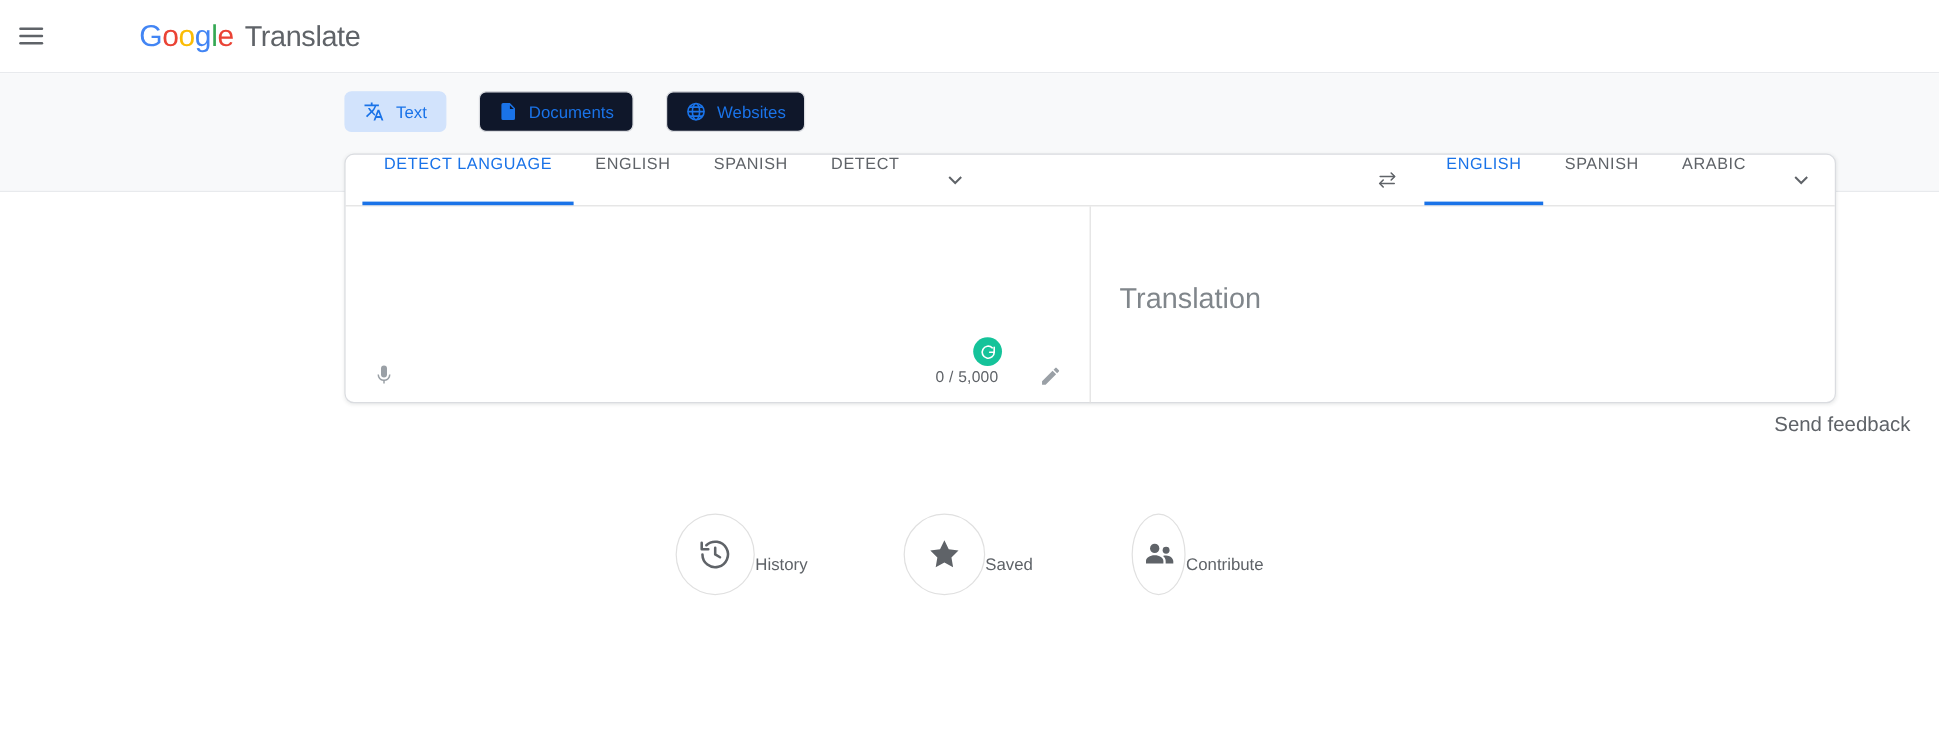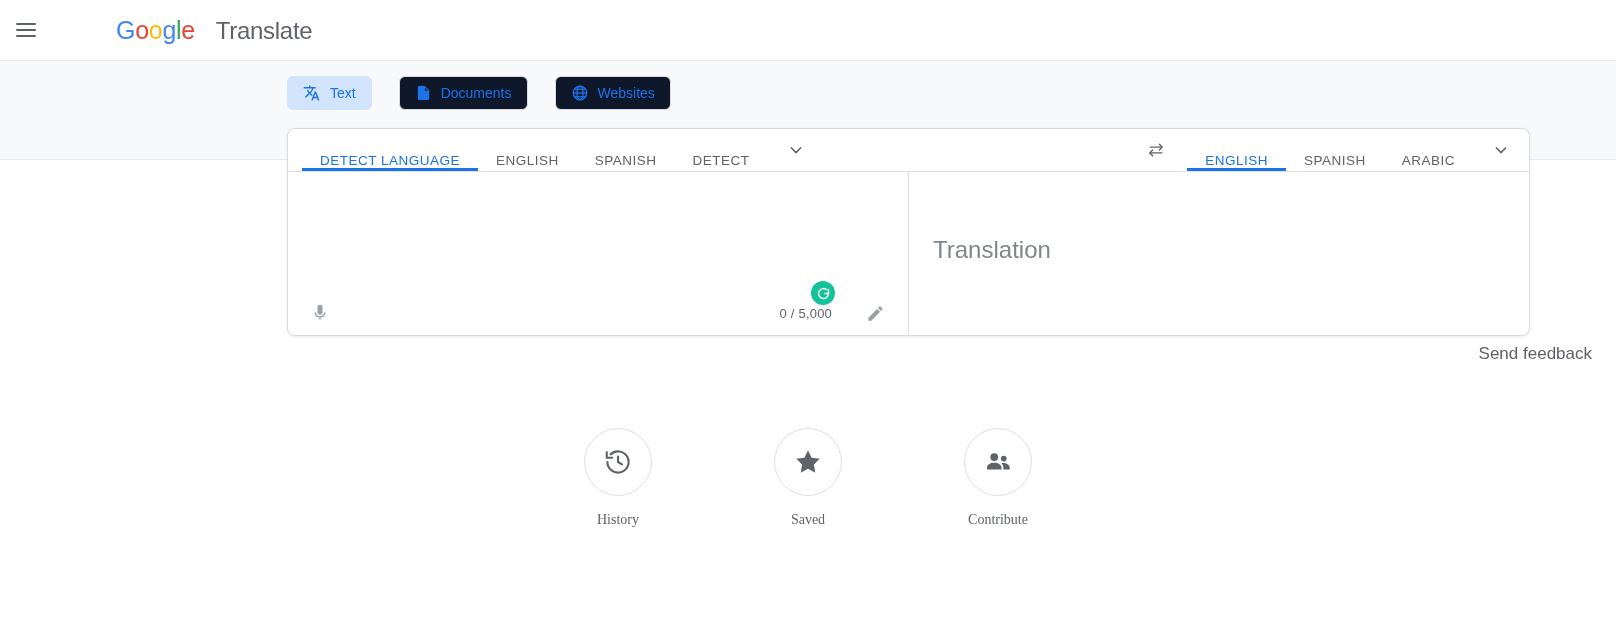--- a/index.html
+++ b/index.html
@@ -38,21 +38,21 @@
     display: flex; align-items: baseline;
     font-size: 24px;
     letter-spacing: -0.3px;
   }
   .logo-g { font-size: 25px; font-weight: 400; }
   .logo-g .b { color: #4285f4; }
   .logo-g .r { color: #ea4335; }
   .logo-g .y { color: #fbbc05; }
   .logo-g .g { color: #34a853; }
   .brand-word {
-    margin-left: 21px;
+    margin-left: 9px;
     color: #5f6368;
     font-size: 24px;
     font-weight: 400;
   }
 
   
   .band {
     position: absolute;
     left: 0; top: 61px;
     width: 1616px; height: 99px;
@@ -106,21 +106,21 @@
     align-items: stretch;
     border-bottom: 1px solid #e0e0e0;
   }
   .lang-group {
     display: flex;
     align-items: stretch;
     padding-left: 14px;
   }
   .lang-group.right { padding-left: 0; }
   .lang-tab {
-    display: flex; align-items: flex-end;
+    display: flex; align-items: flex-start;
     padding: 0 18px;
     font-size: 13.5px;
     font-weight: 500;
     letter-spacing: .5px;
     color: #5f6368;
     cursor: pointer;
     border-bottom: 3px solid transparent;
     white-space: nowrap;
   }
   .lang-tab.active {
@@ -219,23 +219,22 @@
   .quick {
     position: absolute;
     left: 0; top: 428px;
     width: 1616px;
     display: flex;
     justify-content: center;
     gap: 80px;
   }
   .quick-item {
     width: 110px;
-    display: flex; flex-direction: column; align-items: center;
-    cursor: pointer;
-    font-family: Liberation Serif, serif;
+    display: flex; align-items: center;
+    cursor: pointer;
   }
   .quick-circle {
     width: 68px; height: 68px;
     border: 1px solid #e0e0e0;
     border-radius: 50%;
     display: flex; align-items: center; justify-content: center;
     background: #ffffff;
   }
   .quick-label {
     margin-top: 16px;

